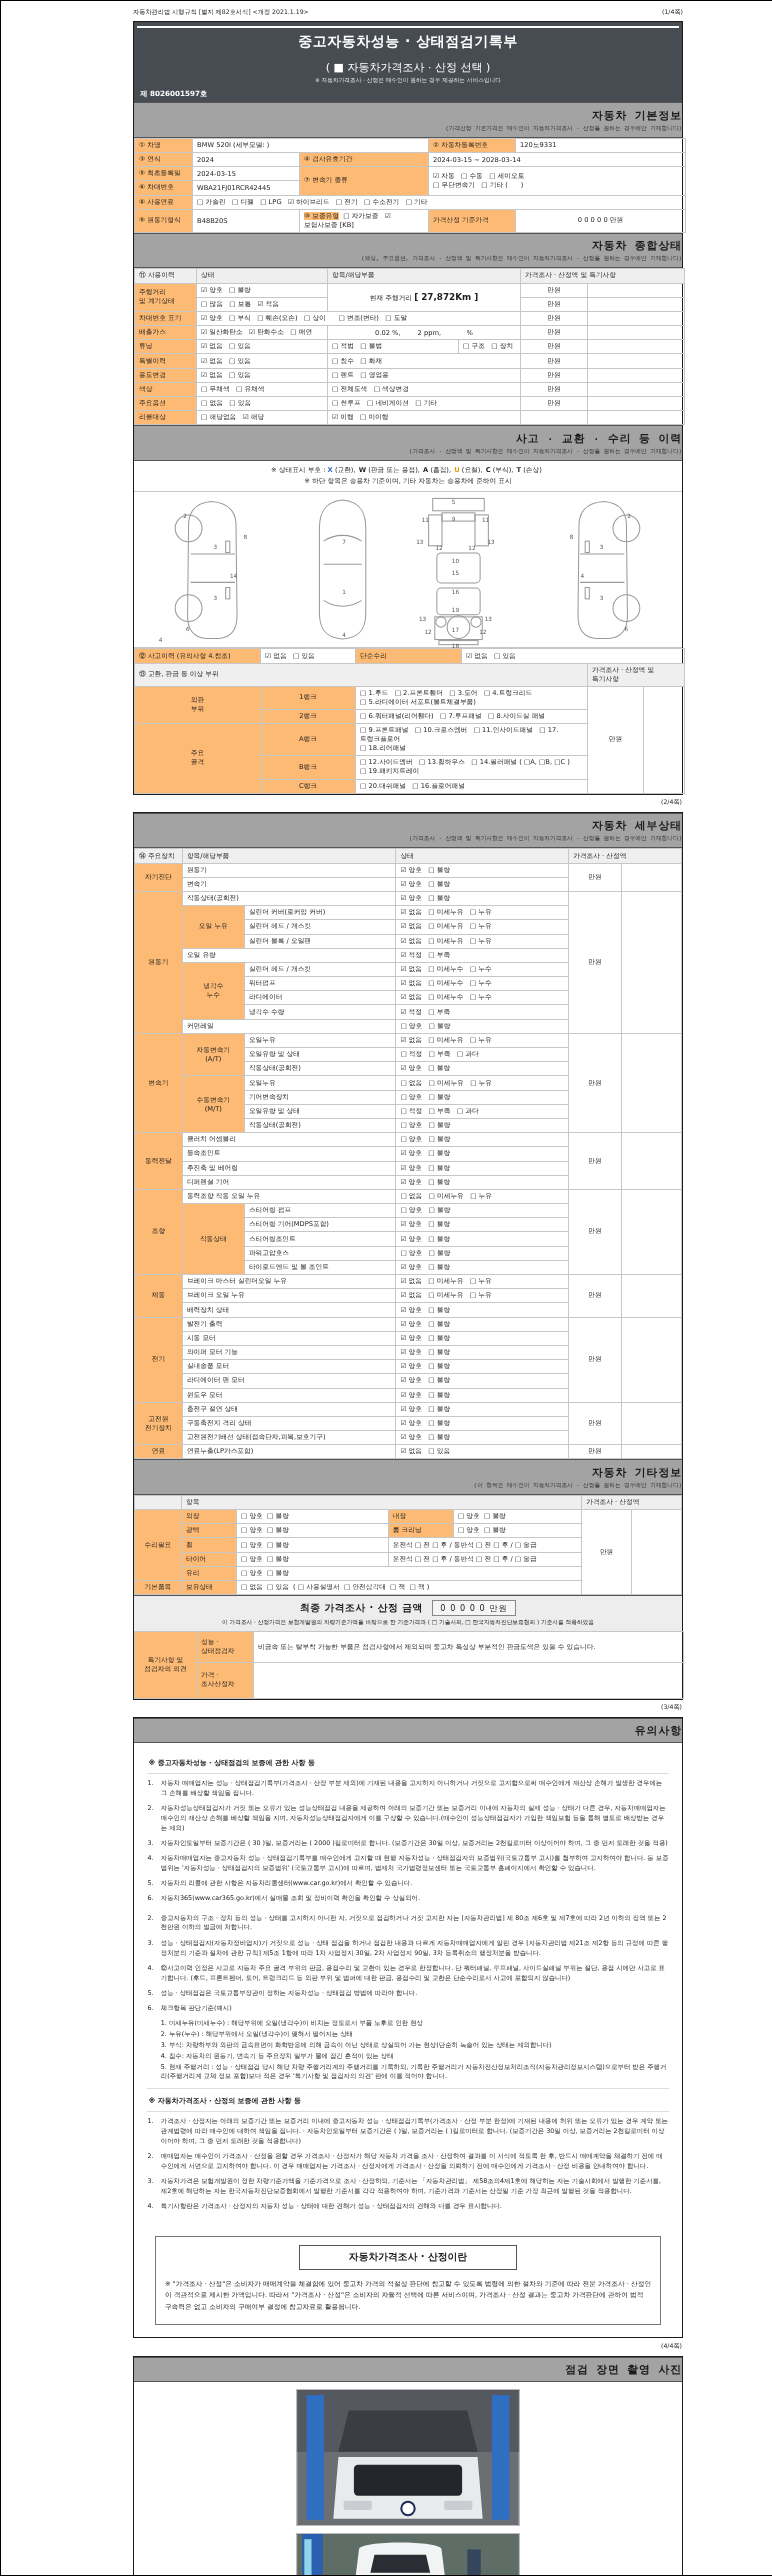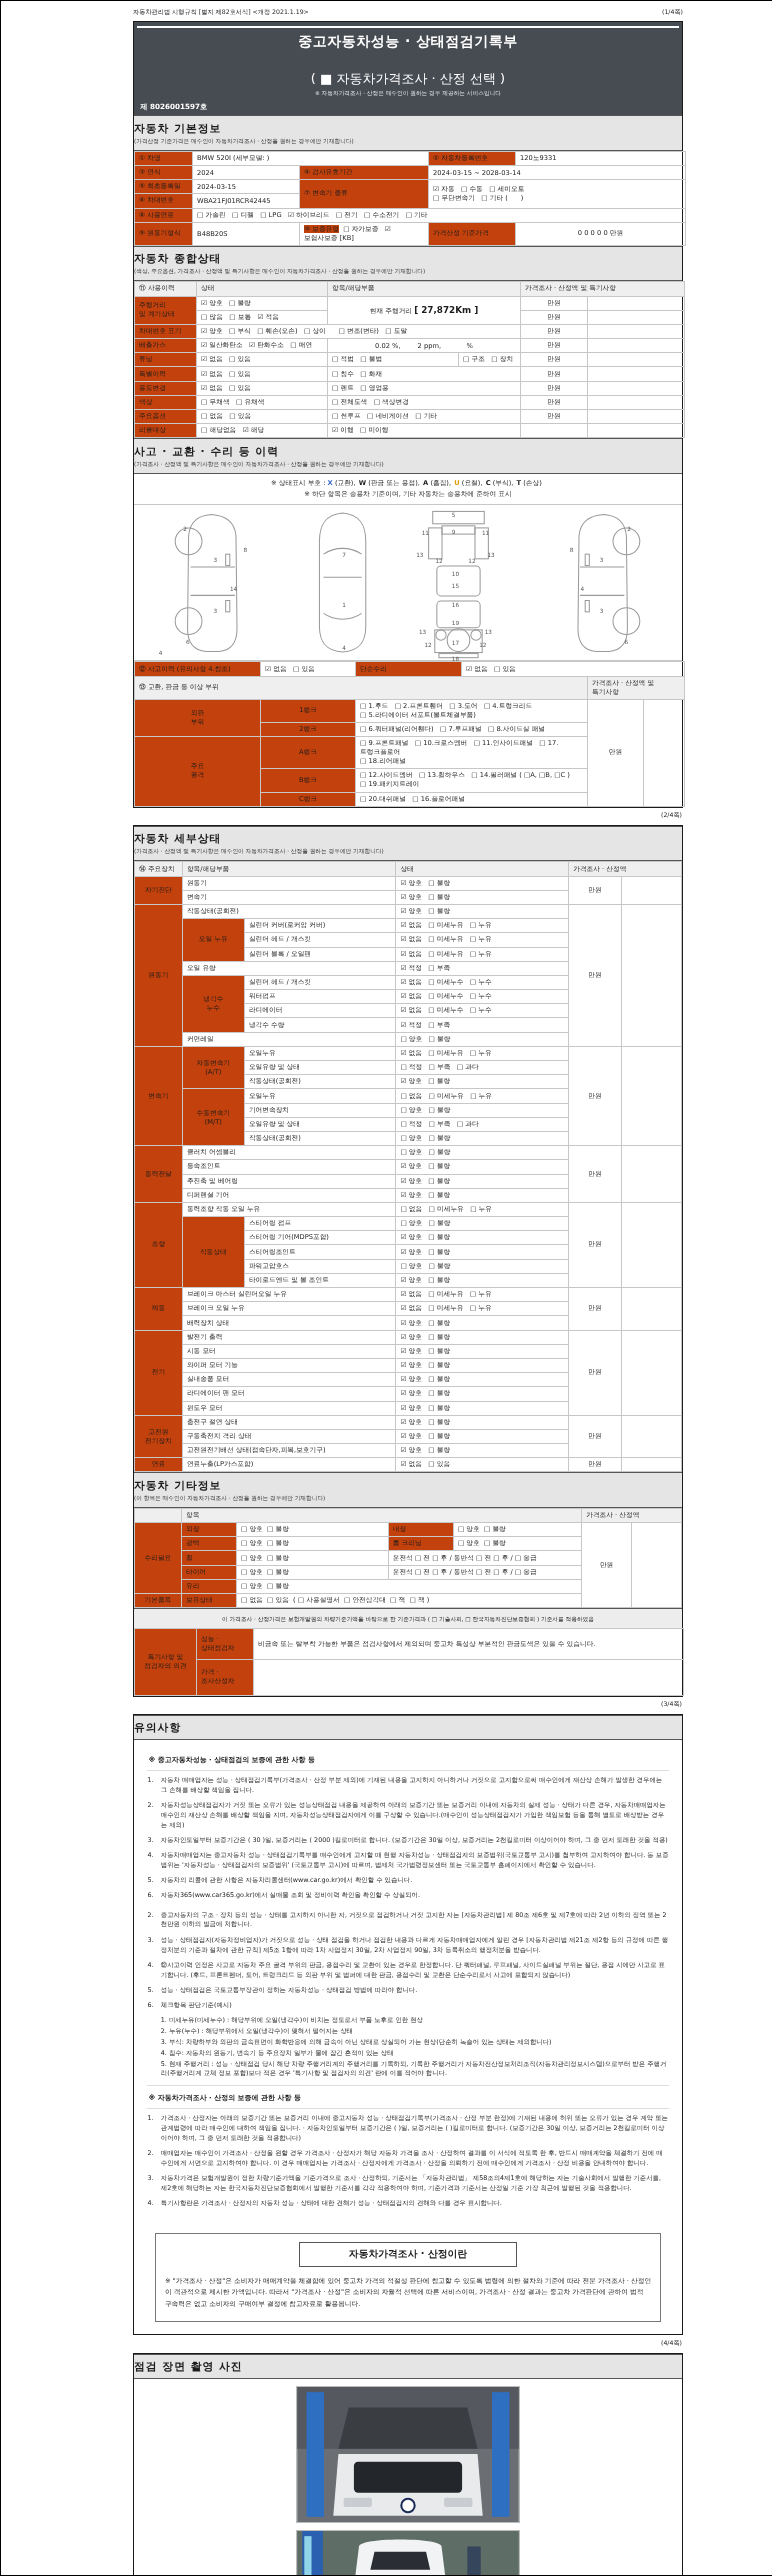--- a/index.html
+++ b/index.html
@@ -9,31 +9,31 @@
     font-family:"DejaVu Sans","Liberation Sans",sans-serif;color:#1c1c1c;
   }
   .page{width:550px;margin-left:132px;}
   .meta-row{display:flex;justify-content:space-between;font-size:6.2px;color:#222;margin:7.2px 0 4.1px 0;}
   .page-label{text-align:right;font-size:6.2px;color:#222;margin:3.1px 1px 5.2px 0;}
   .block{border:1.5px solid #1b1b1b;background:#fff;}
   
   .dark-head{background:#474b52;color:#fff;text-align:center;position:relative;padding-top:2.1px;}
   .dark-head .rule{height:2.1px;background:#ffffff;margin:1.5px 3.1px 5.2px 3.1px;}
   .dk-title{font-size:14px;font-weight:bold;letter-spacing:0.5px;}
-  .dk-sub{font-size:13px;margin-top:19px;}
+  .dk-sub{font-size:11px;margin-top:9px;}
   .dk-note{font-size:5.7px;margin-top:2.1px;color:#e8e8e8;}
   .dk-docno{text-align:left;font-size:7.2px;font-weight:bold;padding:4.1px 5.2px 3.1px 6.2px;}
   
-  .sec-head{background:#e5e5e5;border-top:0.5px solid #555;border-bottom:0.5px solid #555;text-align:left;padding:5.2px 0 4.1px 0;}
+  .sec-head{background:#a3a3a3;border-top:0.5px solid #555;border-bottom:0.5px solid #555;text-align:right;padding:5.2px 0 4.1px 0;font-family:Liberation Mono, monospace;}
   .sec-title{font-size:10.8px;font-weight:bold;letter-spacing:1px;}
   .sec-sub{font-size:5.7px;margin-top:2.1px;color:#333;}
   table{border-collapse:collapse;width:100%;table-layout:fixed;}
   td,th{border:0.5px solid #c7c7c7;font-size:6.7px;padding:2.1px 4.1px;vertical-align:middle;word-break:keep-all;}
   th{font-weight:normal;text-align:left;background:#efefef;}
-  .lab{background:#c2410c;}
+  .lab{background:#fdba74;}
   .ctr{text-align:center;}
   .pre{white-space:pre-wrap;}
   .price{text-align:center;color:#222;}
   .big-km{font-size:8.8px;font-weight:bold;}
   
   .legend-wrap{padding:4.1px 6.2px;border-bottom:0.5px solid #c7c7c7;font-size:6.7px;}
   .legend-line{margin:1.5px 0;text-align:center;}
   .legend-item{margin-right:3.1px;}
   .legend-item .sym{font-weight:bold;}
   .legend-item:nth-of-type(1) .sym{color:#3366cc;}
@@ -644,20 +644,24 @@
       </tr>
       <tr>
         <td class="lab ctr">기본품목</td>
         <td class="lab">보유상태</td>
         <td class="pre" colspan="3">□ 없음  □ 있음  ( □ 사용설명서  □ 안전삼각대  □ 잭  □ 잭 )</td>
       </tr>
     </tbody>
       </table>
 
     <div class="final-strip">
+      <div class="final-line">
+        <span class="final-label">최종 가격조사 · 산정 금액</span>
+        <span class="final-amount">0  0  0  0  0 만원</span>
+      </div>
       <div class="final-note">이 가격조사 · 산정가격은 보험개발원의 차량기준가액을 바탕으로 한 기준가격과 ( □ 기술사회, □ 한국자동차진단보증협회 ) 기준서를 적용하였음</div>
     </div>
 
     <table>
       <colgroup>
           <col style="width:62px">
           <col style="width:57px">
           <col style="width:430px">
         </colgroup>
       <tbody>

